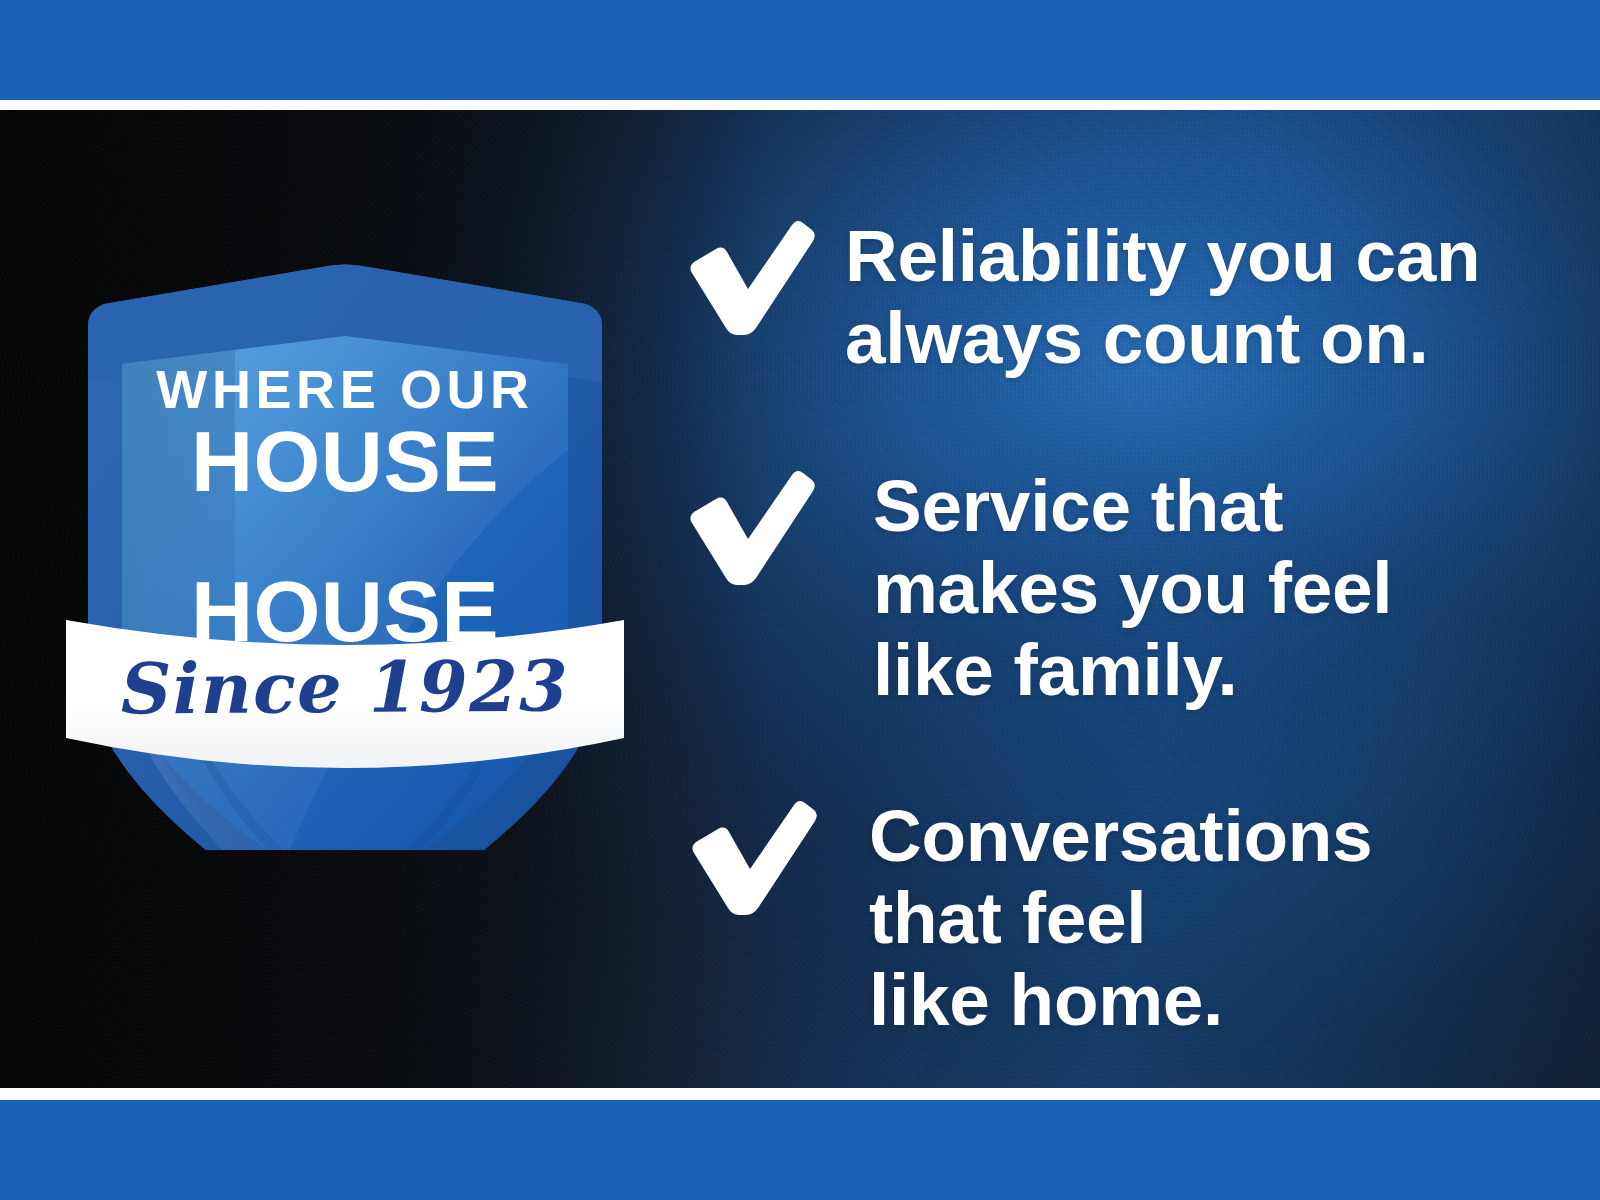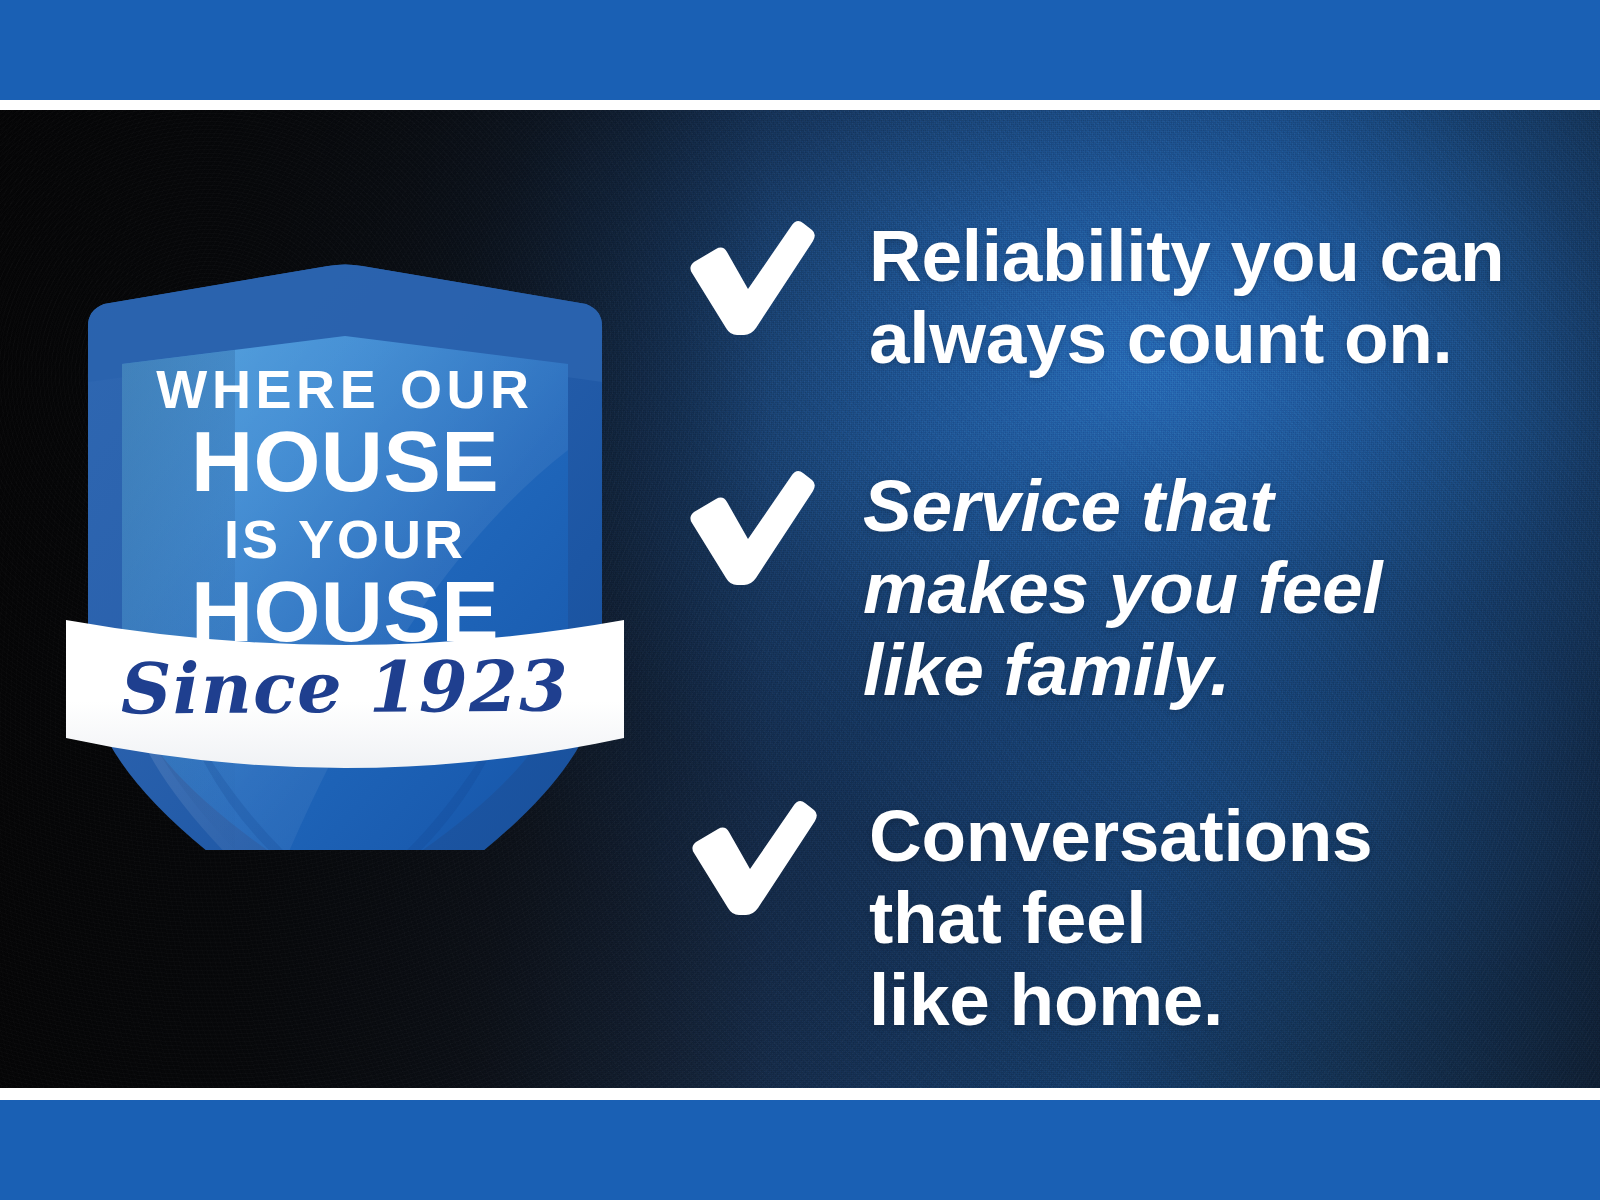--- a/index.html
+++ b/index.html
@@ -182,22 +182,22 @@
     font-weight: 700;
     font-size: 73px;
     line-height: 1.12;
     letter-spacing: -0.004em;
     white-space: pre-line;
     text-shadow: 0 2px 6px rgba(0,0,0,0.18);
   }
   #bullet-0 { left: 10px;  top: 105px; }
   #bullet-1 { left: 10px;  top: 355px; }
   #bullet-2 { left: 12px;  top: 685px; }
-  #bullet-0 .btext { margin-left: 34px; }
-  #bullet-1 .btext { margin-left: 28px; font-style: italic; }
+  #bullet-0 .btext { margin-left: 10px; }
+  #bullet-1 .btext { margin-left: 38px; }
   #bullet-2 .btext { margin-left: 32px; }
 </style>
 </head>
 <body>
 
 <div id="poster">
 
   <div class="brandbar top"></div>
 
   <div id="stage">
@@ -281,21 +281,20 @@
                Q 400 690 285 760 Q 170 690 120 560 Z" fill="#0f3f85" opacity="0.18"></path>
 
       <path d="M 6 470
                Q 285 520 564 470
                L 564 588
                Q 285 648 6 588 Z" fill="url(#gBanner)"></path>
     </svg>
 
     <div class="shield-text sl-1">Where our</div>
     <div class="shield-text sl-2">House</div>
-    <div class="shield-text sl-3">is your</div>
     <div class="shield-text sl-4">House</div>
 
     <div class="since" style="top:496px;">Since 1923</div>
   </div>
 
   <div id="bullets">
 
     <div class="bullet" id="bullet-0">
       <span class="check">
         <svg viewBox="0 0 135 120" xmlns="http://www.w3.org/2000/svg">

